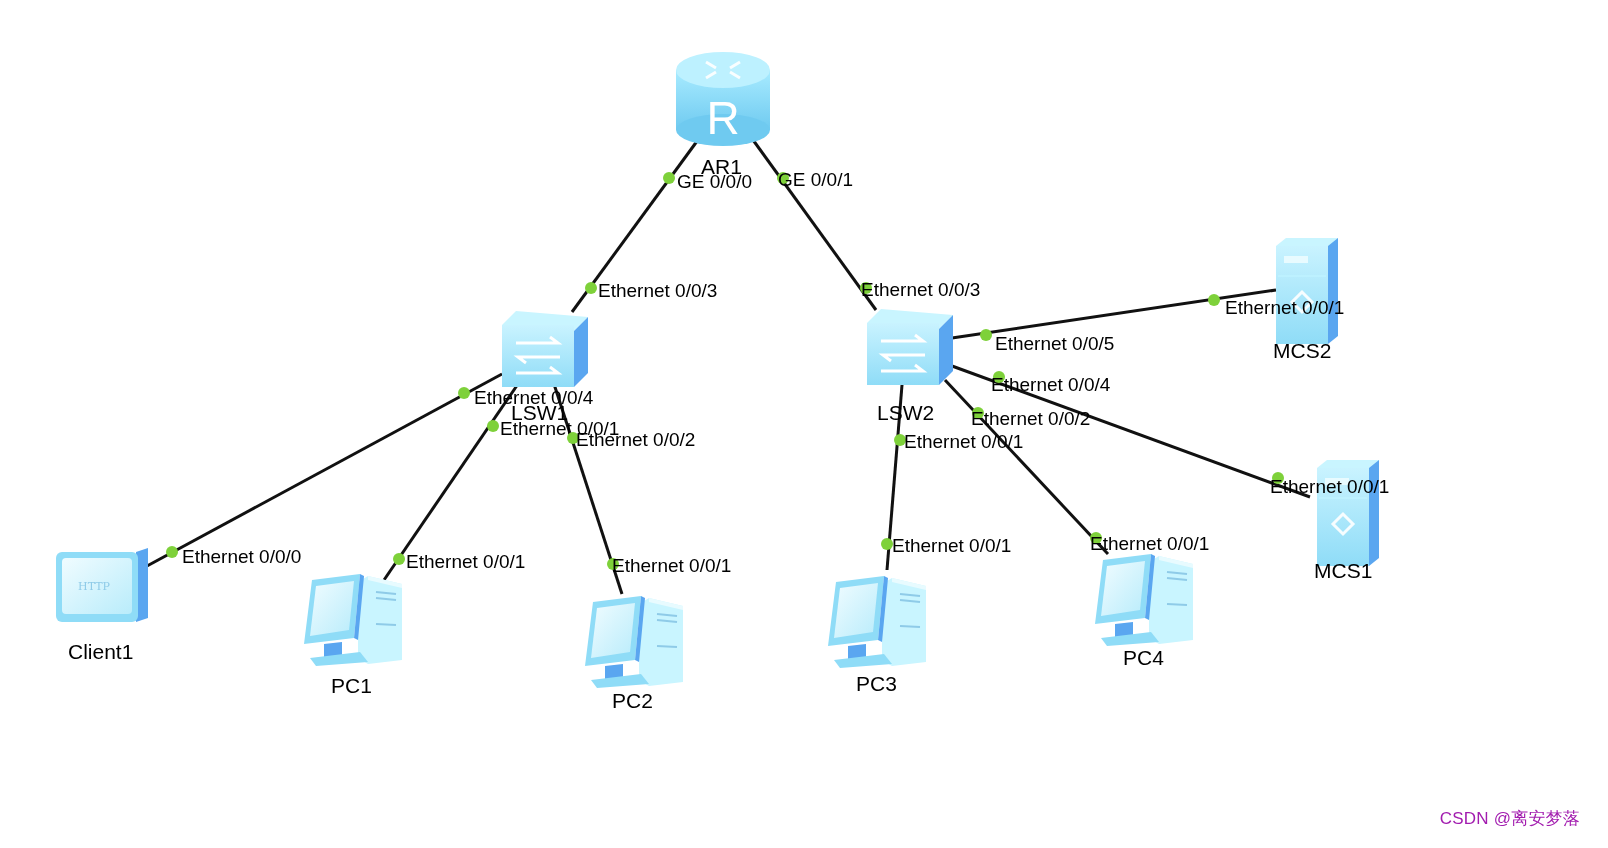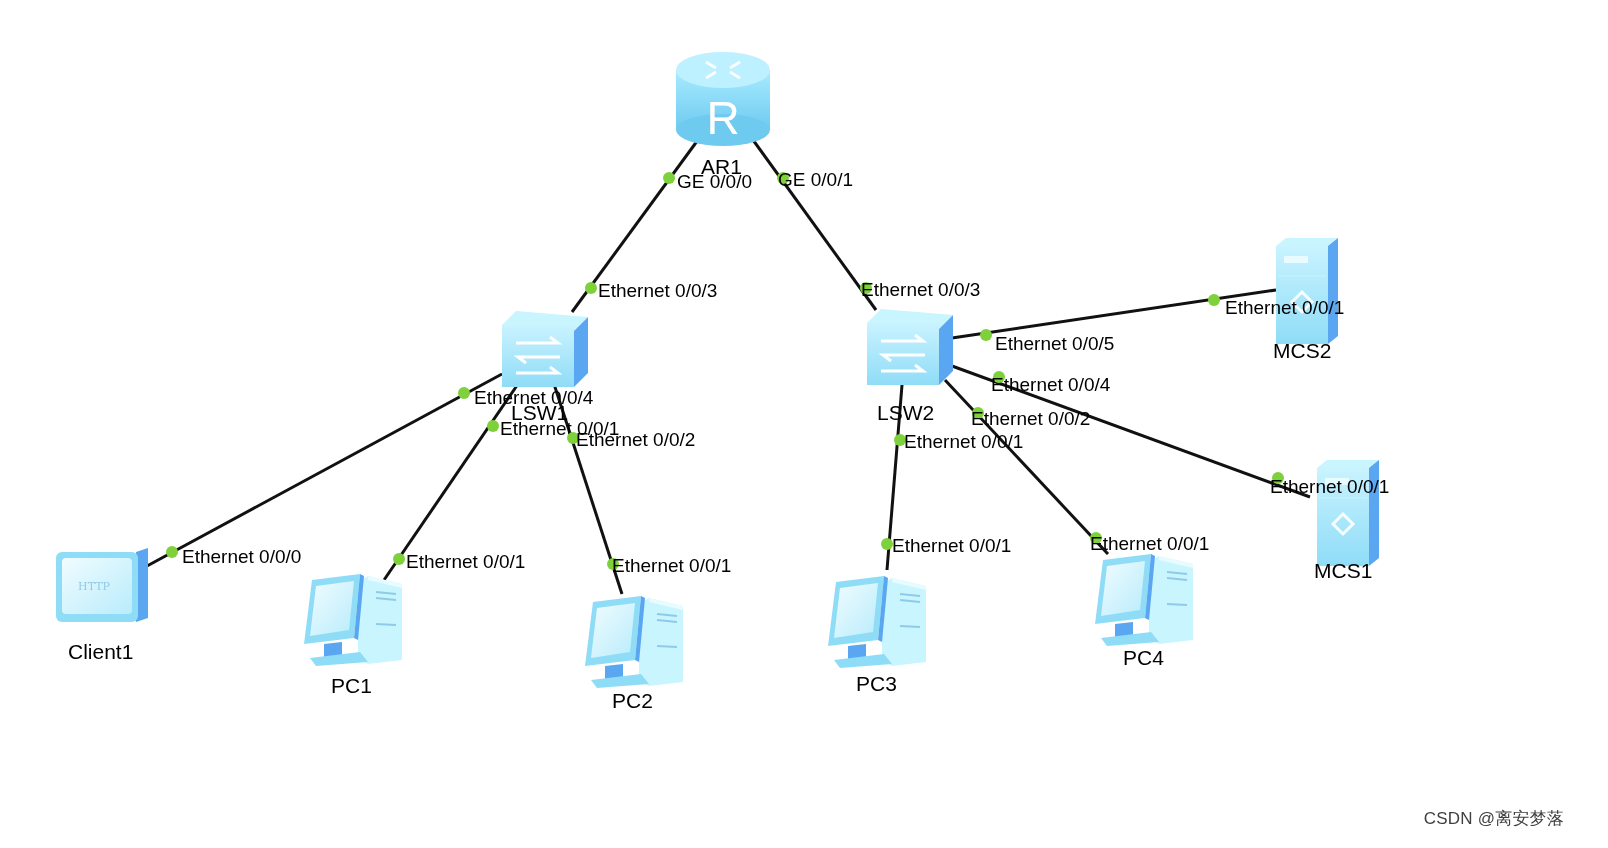--- a/index.html
+++ b/index.html
@@ -1,20 +1,20 @@
 <!DOCTYPE html>
 <html><head>
 <meta charset="utf-8">
 <style>
   html, body { margin: 0; padding: 0; background: #ffffff; }
   body { width: 1608px; height: 848px; position: relative; overflow: hidden; font-family: "Liberation Sans", sans-serif; }
   #canvas { position: absolute; left: 0; top: 0; width: 1608px; height: 848px; }
   .lbl { font-family: "Liberation Sans", sans-serif; font-size: 19px; fill: #000; }
   .devlbl { font-family: "Liberation Sans", sans-serif; font-size: 21px; fill: #000; }
-  .watermark { position: absolute; right: 44px; bottom: 18px; font-size: 17px; color: #404040; font-family: "Liberation Sans", sans-serif; letter-spacing: 0.2px; }
+  .watermark { position: absolute; right: 28px; bottom: 18px; font-size: 17px; color: #a21caf; font-family: "Liberation Sans", sans-serif; letter-spacing: 0.2px; }
 </style>
 </head>
 <body>
 
 <svg id="canvas" viewBox="0 0 1608 848" xmlns="http://www.w3.org/2000/svg">
   <defs>
     <linearGradient id="gFace" x1="0" y1="0" x2="0" y2="1">
       <stop offset="0" stop-color="#c9f3ff"></stop>
       <stop offset="1" stop-color="#8fdcf7"></stop>
     </linearGradient>

